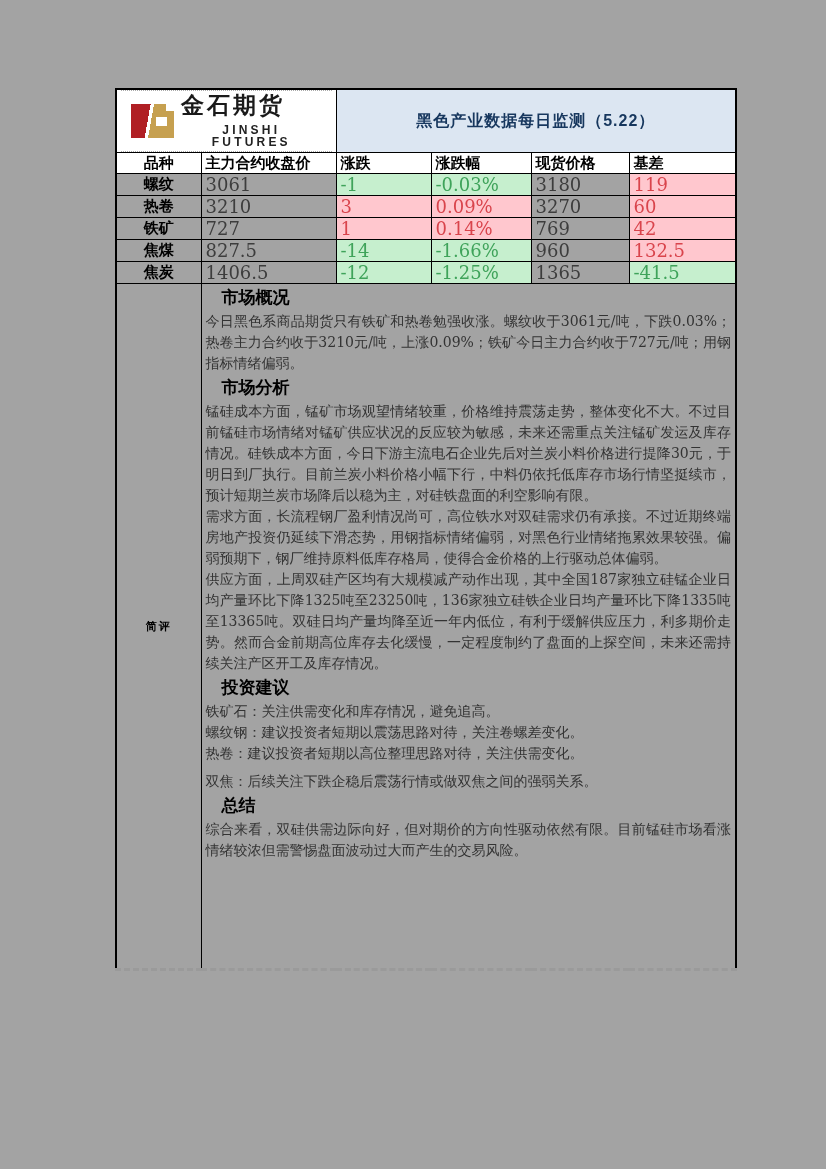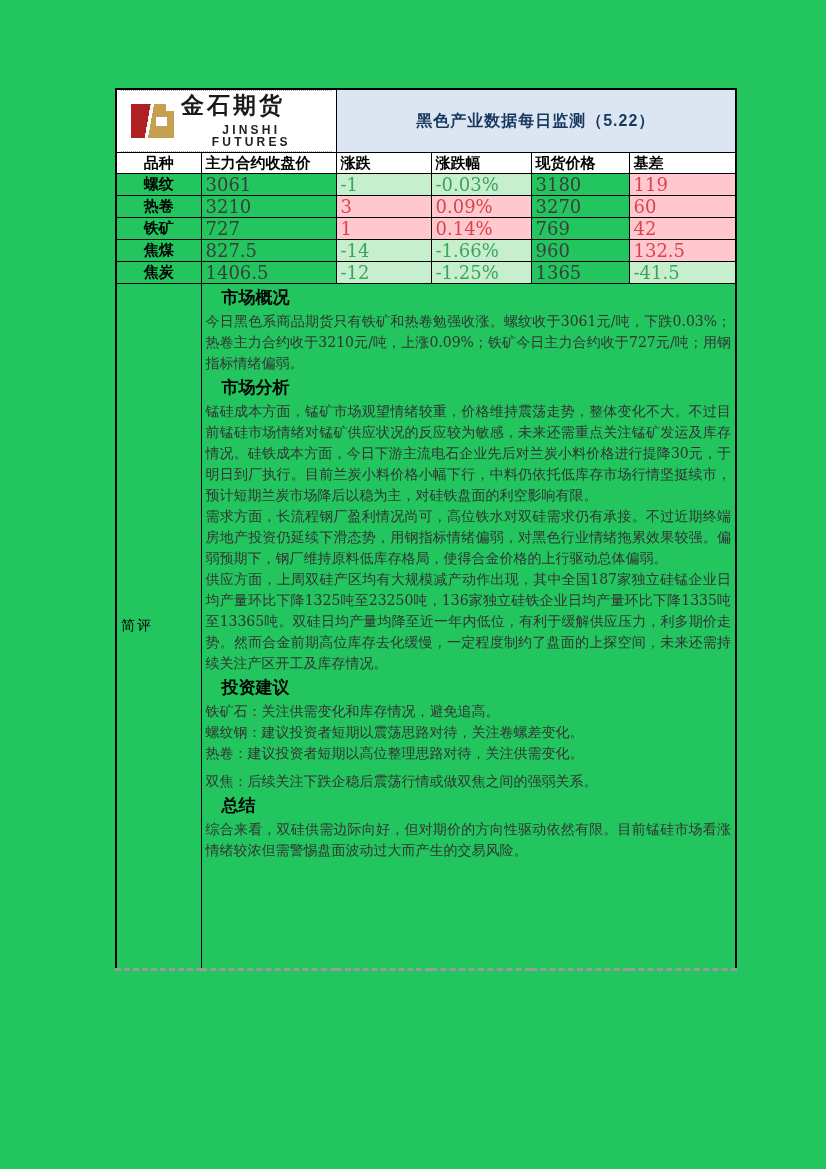--- a/index.html
+++ b/index.html
@@ -1,16 +1,16 @@
 <!DOCTYPE html>
 <html><head>
 <meta charset="utf-8">
 <style>
   html,body{margin:0;padding:0;background:#ffffff;}
-  .page{position:relative;width:826px;height:1169px;background:#22c55e;overflow:hidden;
+  .page{position:relative;width:826px;height:1169px;background:#a3a3a3;overflow:hidden;
         font-family:"Liberation Sans",sans-serif;}
   table.report{position:absolute;left:115px;top:88px;width:620px;border-collapse:collapse;
         table-layout:fixed;}
   table.report td, table.report th{border:1px solid #000;padding:0 4px;overflow:hidden;}
   table.report{border:2px solid #000;border-bottom:3px dashed #9a9a9a;}
 
   
   td.logo-cell{height:46px;background:#fff;text-align:center;vertical-align:middle;}
   .logo-wrap{display:inline-flex;align-items:center;gap:7px;padding:3px 10px;
         border-top:1px dotted #aaa;border-bottom:1px dotted #aaa;}
@@ -28,22 +28,22 @@
   tr.cols th{height:20px;font-size:15px;font-weight:bold;color:#000;text-align:left;background:#fff;}
   tr.cols th:first-child{text-align:center;}
   tr.data td{height:20px;font-size:18px;color:#3d3d3d;
         font-family:"DejaVu Serif",serif;text-align:left;}
   tr.data td.name-cell{font-family:"Liberation Sans",sans-serif;font-weight:bold;color:#000;
         text-align:center;font-size:15px;}
   td.pos{background:#ffc7ce;color:#d9444c !important;}
   td.neg{background:#c6efce;color:#3fa35a !important;}
 
   
-  td.comment-label{width:85px;text-align:left;vertical-align:middle;
-        font-size:14px;font-weight:normal;color:#000;letter-spacing:2px;}
+  td.comment-label{width:85px;text-align:center;vertical-align:middle;
+        font-size:11px;font-weight:bold;color:#000;letter-spacing:2px;}
   td.comment-body{height:684px;vertical-align:top;padding:1px 8px 4px 6px;}
   .section h3{margin:2px 0 1px 16px;font-size:17px;font-weight:bold;color:#000;line-height:24px;}
   .section p{margin:0;font-size:14px;line-height:21px;color:#333;text-align:justify;
         font-family:"DejaVu Serif",serif;}
   .section:nth-child(3) p:nth-of-type(4){margin-top:7px;}
 </style>
 </head>
 <body>
 
 <div class="page">

